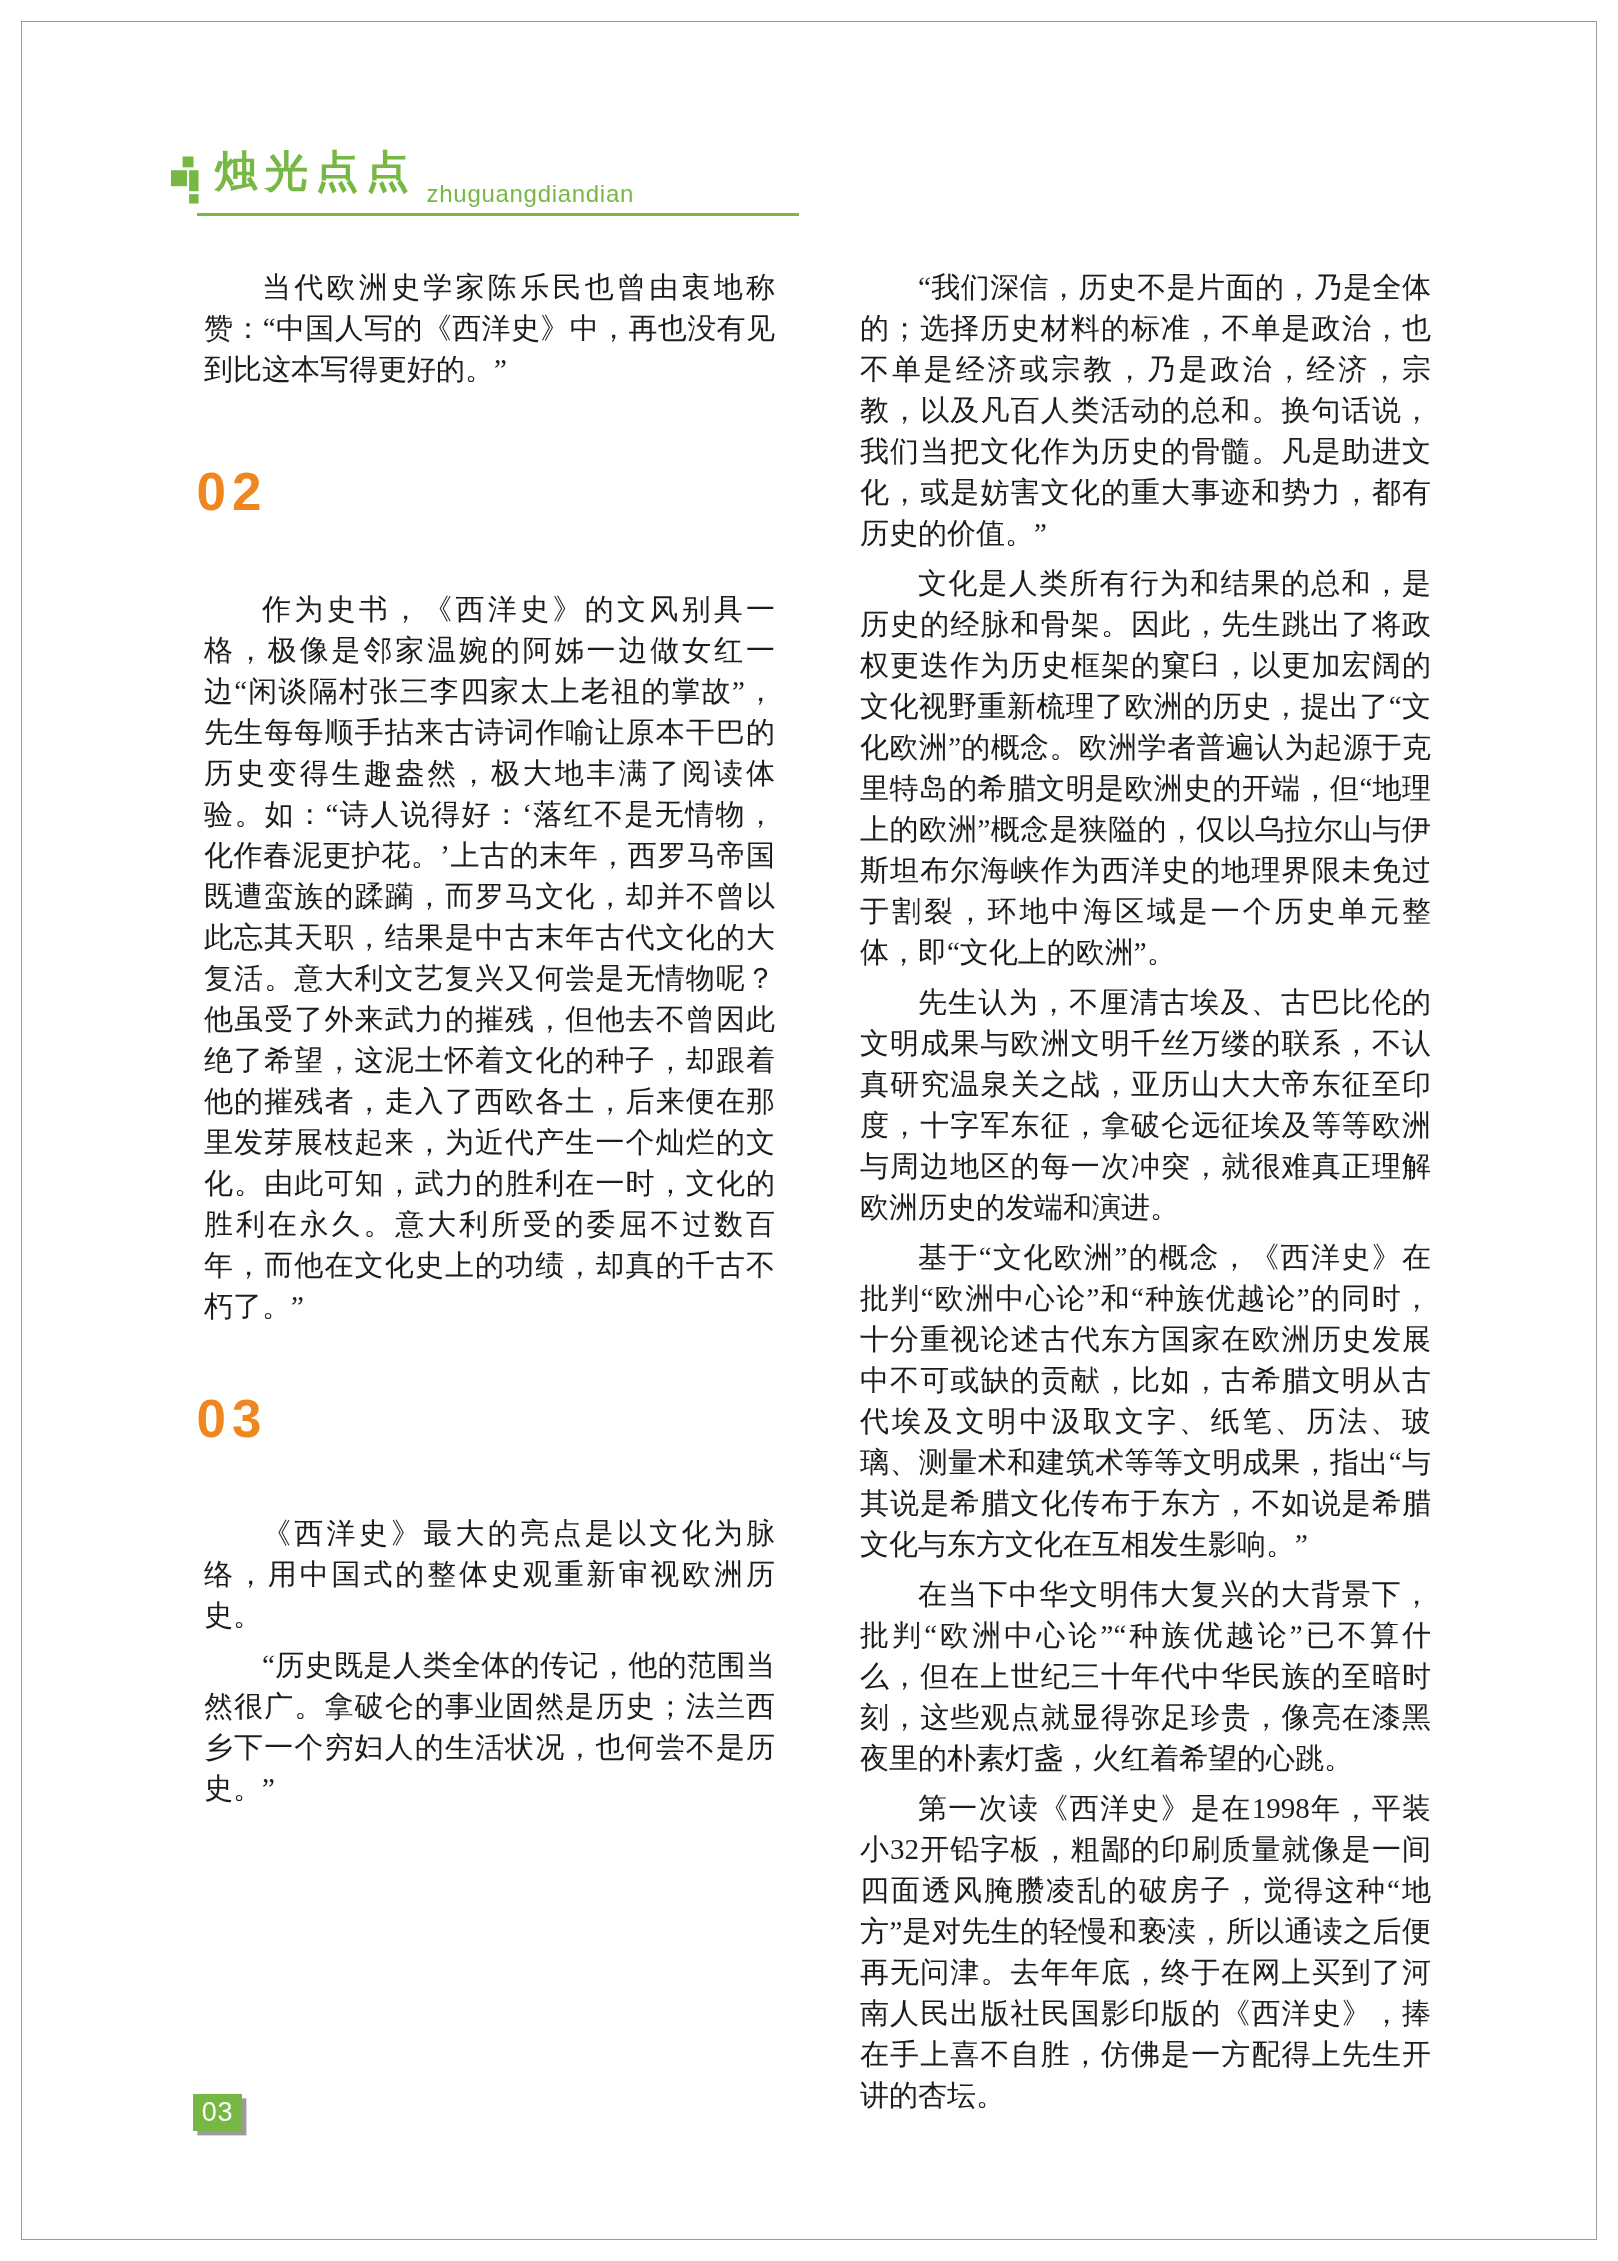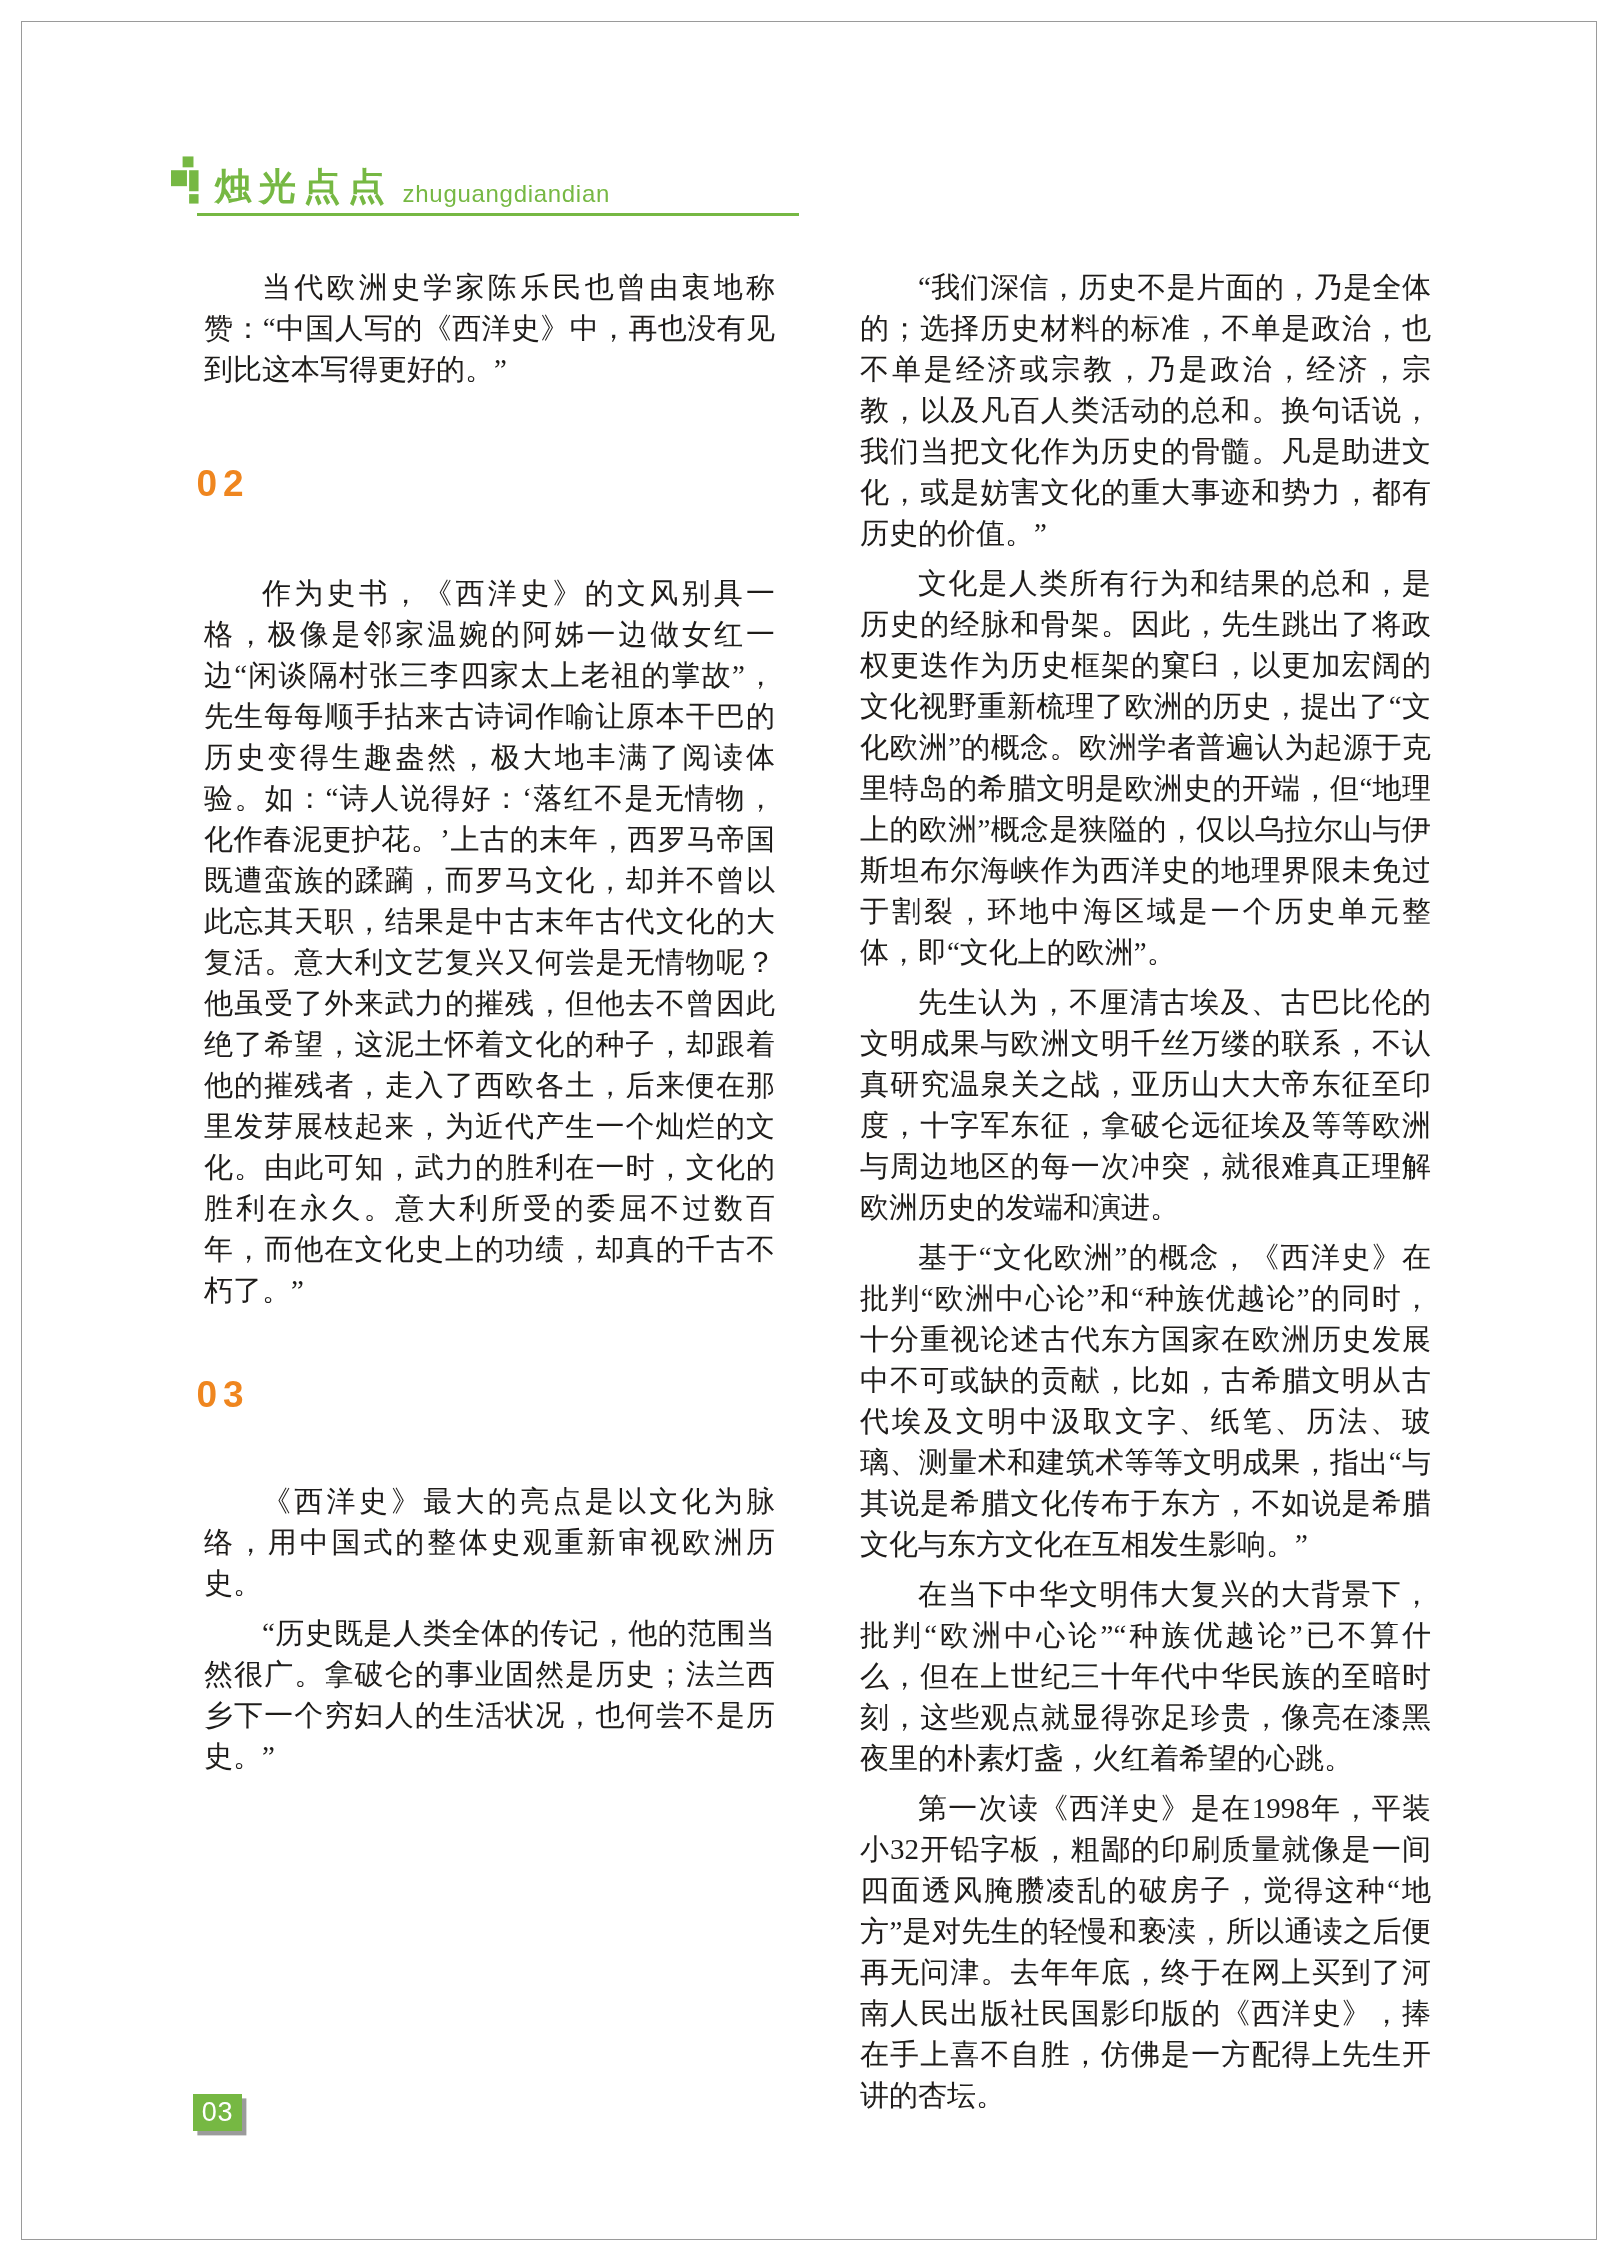--- a/index.html
+++ b/index.html
@@ -17,23 +17,23 @@
     pointer-events:none;
   }
   
   .header{
     position:absolute;left:171px;top:153px;height:59px;
     display:flex;align-items:flex-end;
     font-family:"Liberation Sans","DejaVu Sans",sans-serif;
   }
   .logo{width:29px;height:56px;margin-right:14.7px;}
   .brand-title{
-    font-size:37px;font-weight:bold;line-height:1;
+    font-size:43px;font-weight:bold;line-height:1;
     color:var(--green);letter-spacing:7.4px;
-    padding-bottom:7px;
+    padding-bottom:19px;
   }
   .brand-sub{
     font-size:24px;font-weight:normal;line-height:1;
     color:var(--green);letter-spacing:0.7px;
     margin-left:10.3px;padding-bottom:5.9px;
   }
   .header-rule{
     position:absolute;left:197px;top:213px;width:602px;height:2.9px;
     background:var(--green);
   }
@@ -44,21 +44,21 @@
   }
   .col-left{left:195px;}
   .col-right{left:851px;}
   .col p{
     margin:9px;text-indent:2em;text-align:justify;
     word-break:break-all;
   }
   .sec{
     font-family:"Liberation Sans","DejaVu Sans",sans-serif;
     font-weight:bold;
-    font-size:37px;line-height:1;
+    font-size:53px;line-height:1;
     color:var(--orange);
     letter-spacing:5.9px;
     margin:75px 0 71px 1.5px;
   }
   .sec-tight{margin:65px 0 68px 1.5px;}
   
   .page-num{
     position:absolute;left:193px;top:2094px;
     width:49px;height:37px;
     background:var(--green);

